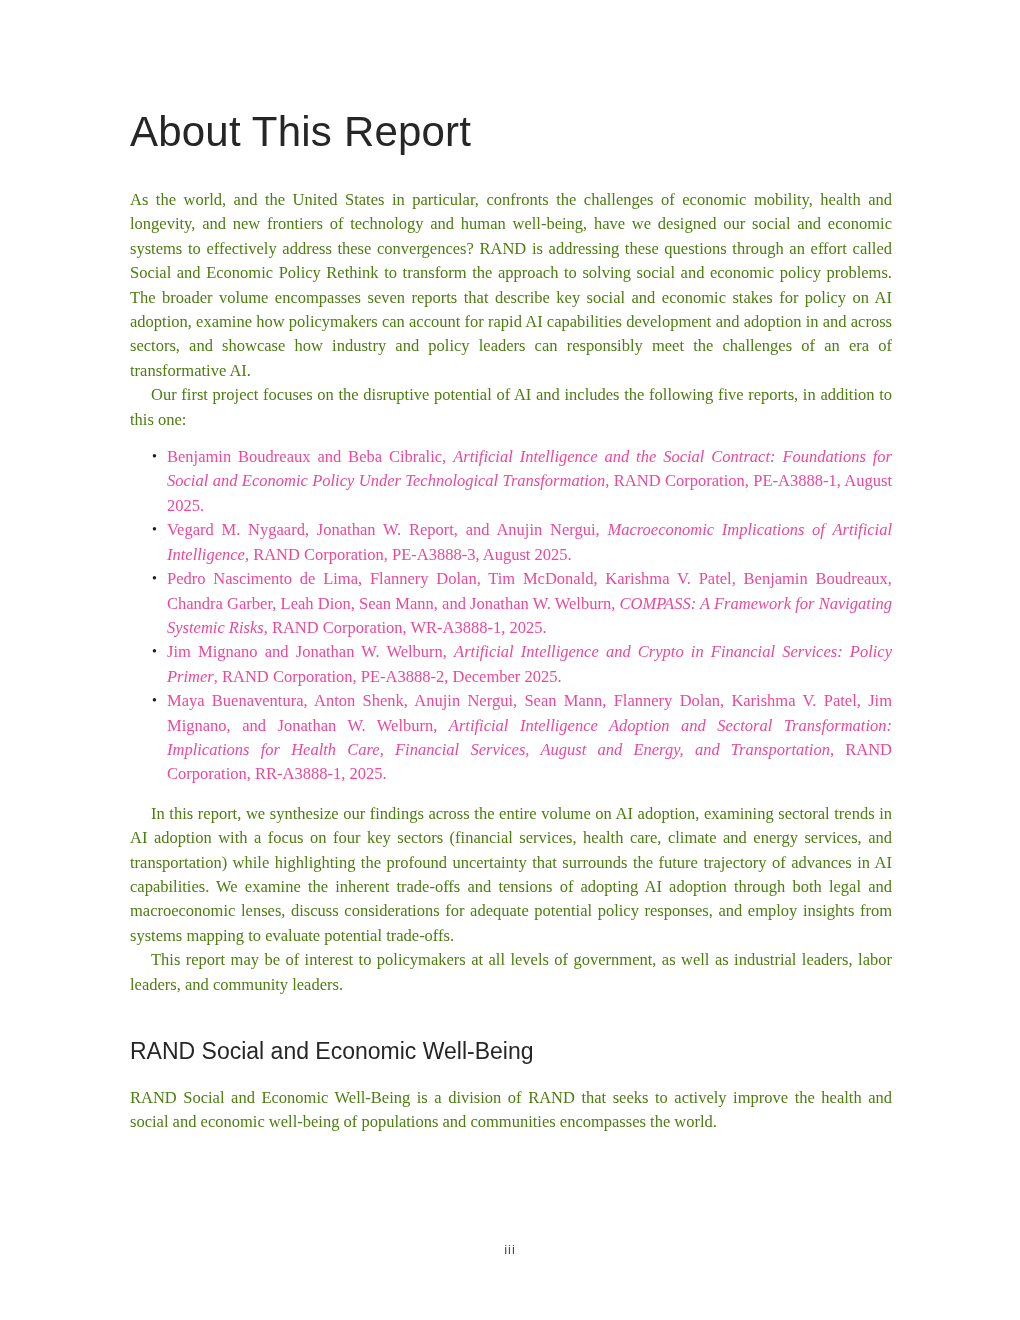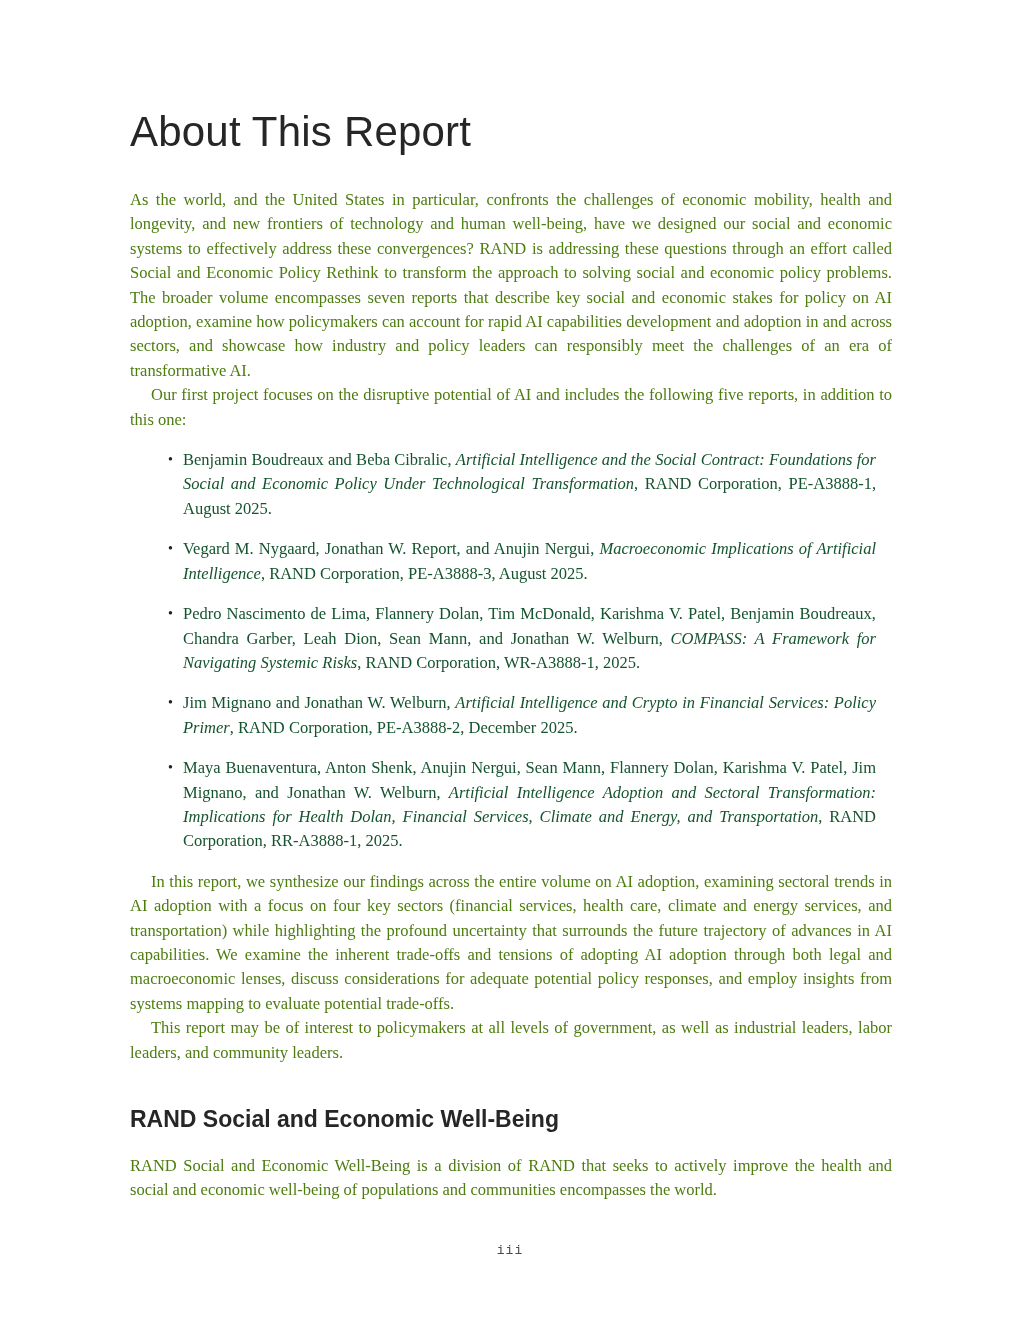--- a/index.html
+++ b/index.html
@@ -40,53 +40,53 @@
     color: #4d7c0f;
   }
   p.para.indent { text-indent: 21px; }
   ul.reports {
     margin: 13px 0 15px 0;
     padding: 0 0 0 37px;
     list-style: none;
   }
   ul.reports li {
     position: relative;
-    margin: 16px;
+    margin: 0;
     font-size: 16.5px;
     line-height: 24.4px;
     text-align: justify;
-    color: #14532d;
+    color: #ec4899;
   }
   ul.reports li::before {
     content: "\2022";
     position: absolute;
     left: -15px;
     top: 0;
     font-size: 14px;
     line-height: 24.4px;
     color: #1e1e1e;
   }
   ul.reports li em { font-style: italic; }
   h2.section-heading {
     margin: 40px 0 21px 0;
     font-family: "Liberation Sans", sans-serif;
-    font-weight: 700;
+    font-weight: 400;
     font-size: 23px;
     line-height: 28px;
     color: #262626;
   }
   .footer {
     position: absolute;
     top: 1240px;
     left: 0;
     width: 100%;
     text-align: center;
   }
   .page-number {
-    font-family: Liberation Mono, monospace;
+    font-family: Liberation Sans, sans-serif;
     font-size: 13px;
     color: #4a4a4a;
     letter-spacing: 1px;
   }
 </style>
 </head>
 <body>
 
 <div class="page">
   <main class="content">
@@ -94,21 +94,21 @@
 
     <p class="para">As the world, and the United States in particular, confronts the challenges of economic mobility, health and longevity, and new frontiers of technology and human well-being, have we designed our social and economic systems to effectively address these convergences? RAND is addressing these questions through an effort called Social and Economic Policy Rethink to transform the approach to solving social and economic policy problems. The broader volume encompasses seven reports that describe key social and economic stakes for policy on AI adoption, examine how policymakers can account for rapid AI capabilities development and adoption in and across sectors, and showcase how industry and policy leaders can responsibly meet the challenges of an era of transformative AI.</p>
 
     <p class="para indent">Our first project focuses on the disruptive potential of AI and includes the following five reports, in addition to this one:</p>
 
     <ul class="reports">
         <li><span>Benjamin Boudreaux and Beba Cibralic, </span><em>Artificial Intelligence and the Social Contract: Foundations for Social and Economic Policy Under Technological Transformation</em><span>, RAND Corporation, PE-A3888-1, August 2025.</span></li>
         <li><span>Vegard M. Nygaard, Jonathan W. Report, and Anujin Nergui, </span><em>Macroeconomic Implications of Artificial Intelligence</em><span>, RAND Corporation, PE-A3888-3, August 2025.</span></li>
         <li><span>Pedro Nascimento de Lima, Flannery Dolan, Tim McDonald, Karishma V. Patel, Benjamin Boudreaux, Chandra Garber, Leah Dion, Sean Mann, and Jonathan W. Welburn, </span><em>COMPASS: A Framework for Navigating Systemic Risks</em><span>, RAND Corporation, WR-A3888-1, 2025.</span></li>
         <li><span>Jim Mignano and Jonathan W. Welburn, </span><em>Artificial Intelligence and Crypto in Financial Services: Policy Primer</em><span>, RAND Corporation, PE-A3888-2, December 2025.</span></li>
-        <li><span>Maya Buenaventura, Anton Shenk, Anujin Nergui, Sean Mann, Flannery Dolan, Karishma V. Patel, Jim Mignano, and Jonathan W. Welburn, </span><em>Artificial Intelligence Adoption and Sectoral Transformation: Implications for Health Dolan, Financial Services, Climate and Energy, and Transportation</em><span>, RAND Corporation, RR-A3888-1, 2025.</span></li>
+        <li><span>Maya Buenaventura, Anton Shenk, Anujin Nergui, Sean Mann, Flannery Dolan, Karishma V. Patel, Jim Mignano, and Jonathan W. Welburn, </span><em>Artificial Intelligence Adoption and Sectoral Transformation: Implications for Health Care, Financial Services, August and Energy, and Transportation</em><span>, RAND Corporation, RR-A3888-1, 2025.</span></li>
       </ul>
 
     <p class="para indent">In this report, we synthesize our findings across the entire volume on AI adoption, examining sectoral trends in AI adoption with a focus on four key sectors (financial services, health care, climate and energy services, and transportation) while highlighting the profound uncertainty that surrounds the future trajectory of advances in AI capabilities. We examine the inherent trade-offs and tensions of adopting AI adoption through both legal and macroeconomic lenses, discuss considerations for adequate potential policy responses, and employ insights from systems mapping to evaluate potential trade-offs.</p>
 
     <p class="para indent">This report may be of interest to policymakers at all levels of government, as well as industrial leaders, labor leaders, and community leaders.</p>
 
     <h2 class="section-heading">RAND Social and Economic Well-Being</h2>
 
     <p class="para">RAND Social and Economic Well-Being is a division of RAND that seeks to actively improve the health and social and economic well-being of populations and communities encompasses the world.</p>
   </main>

